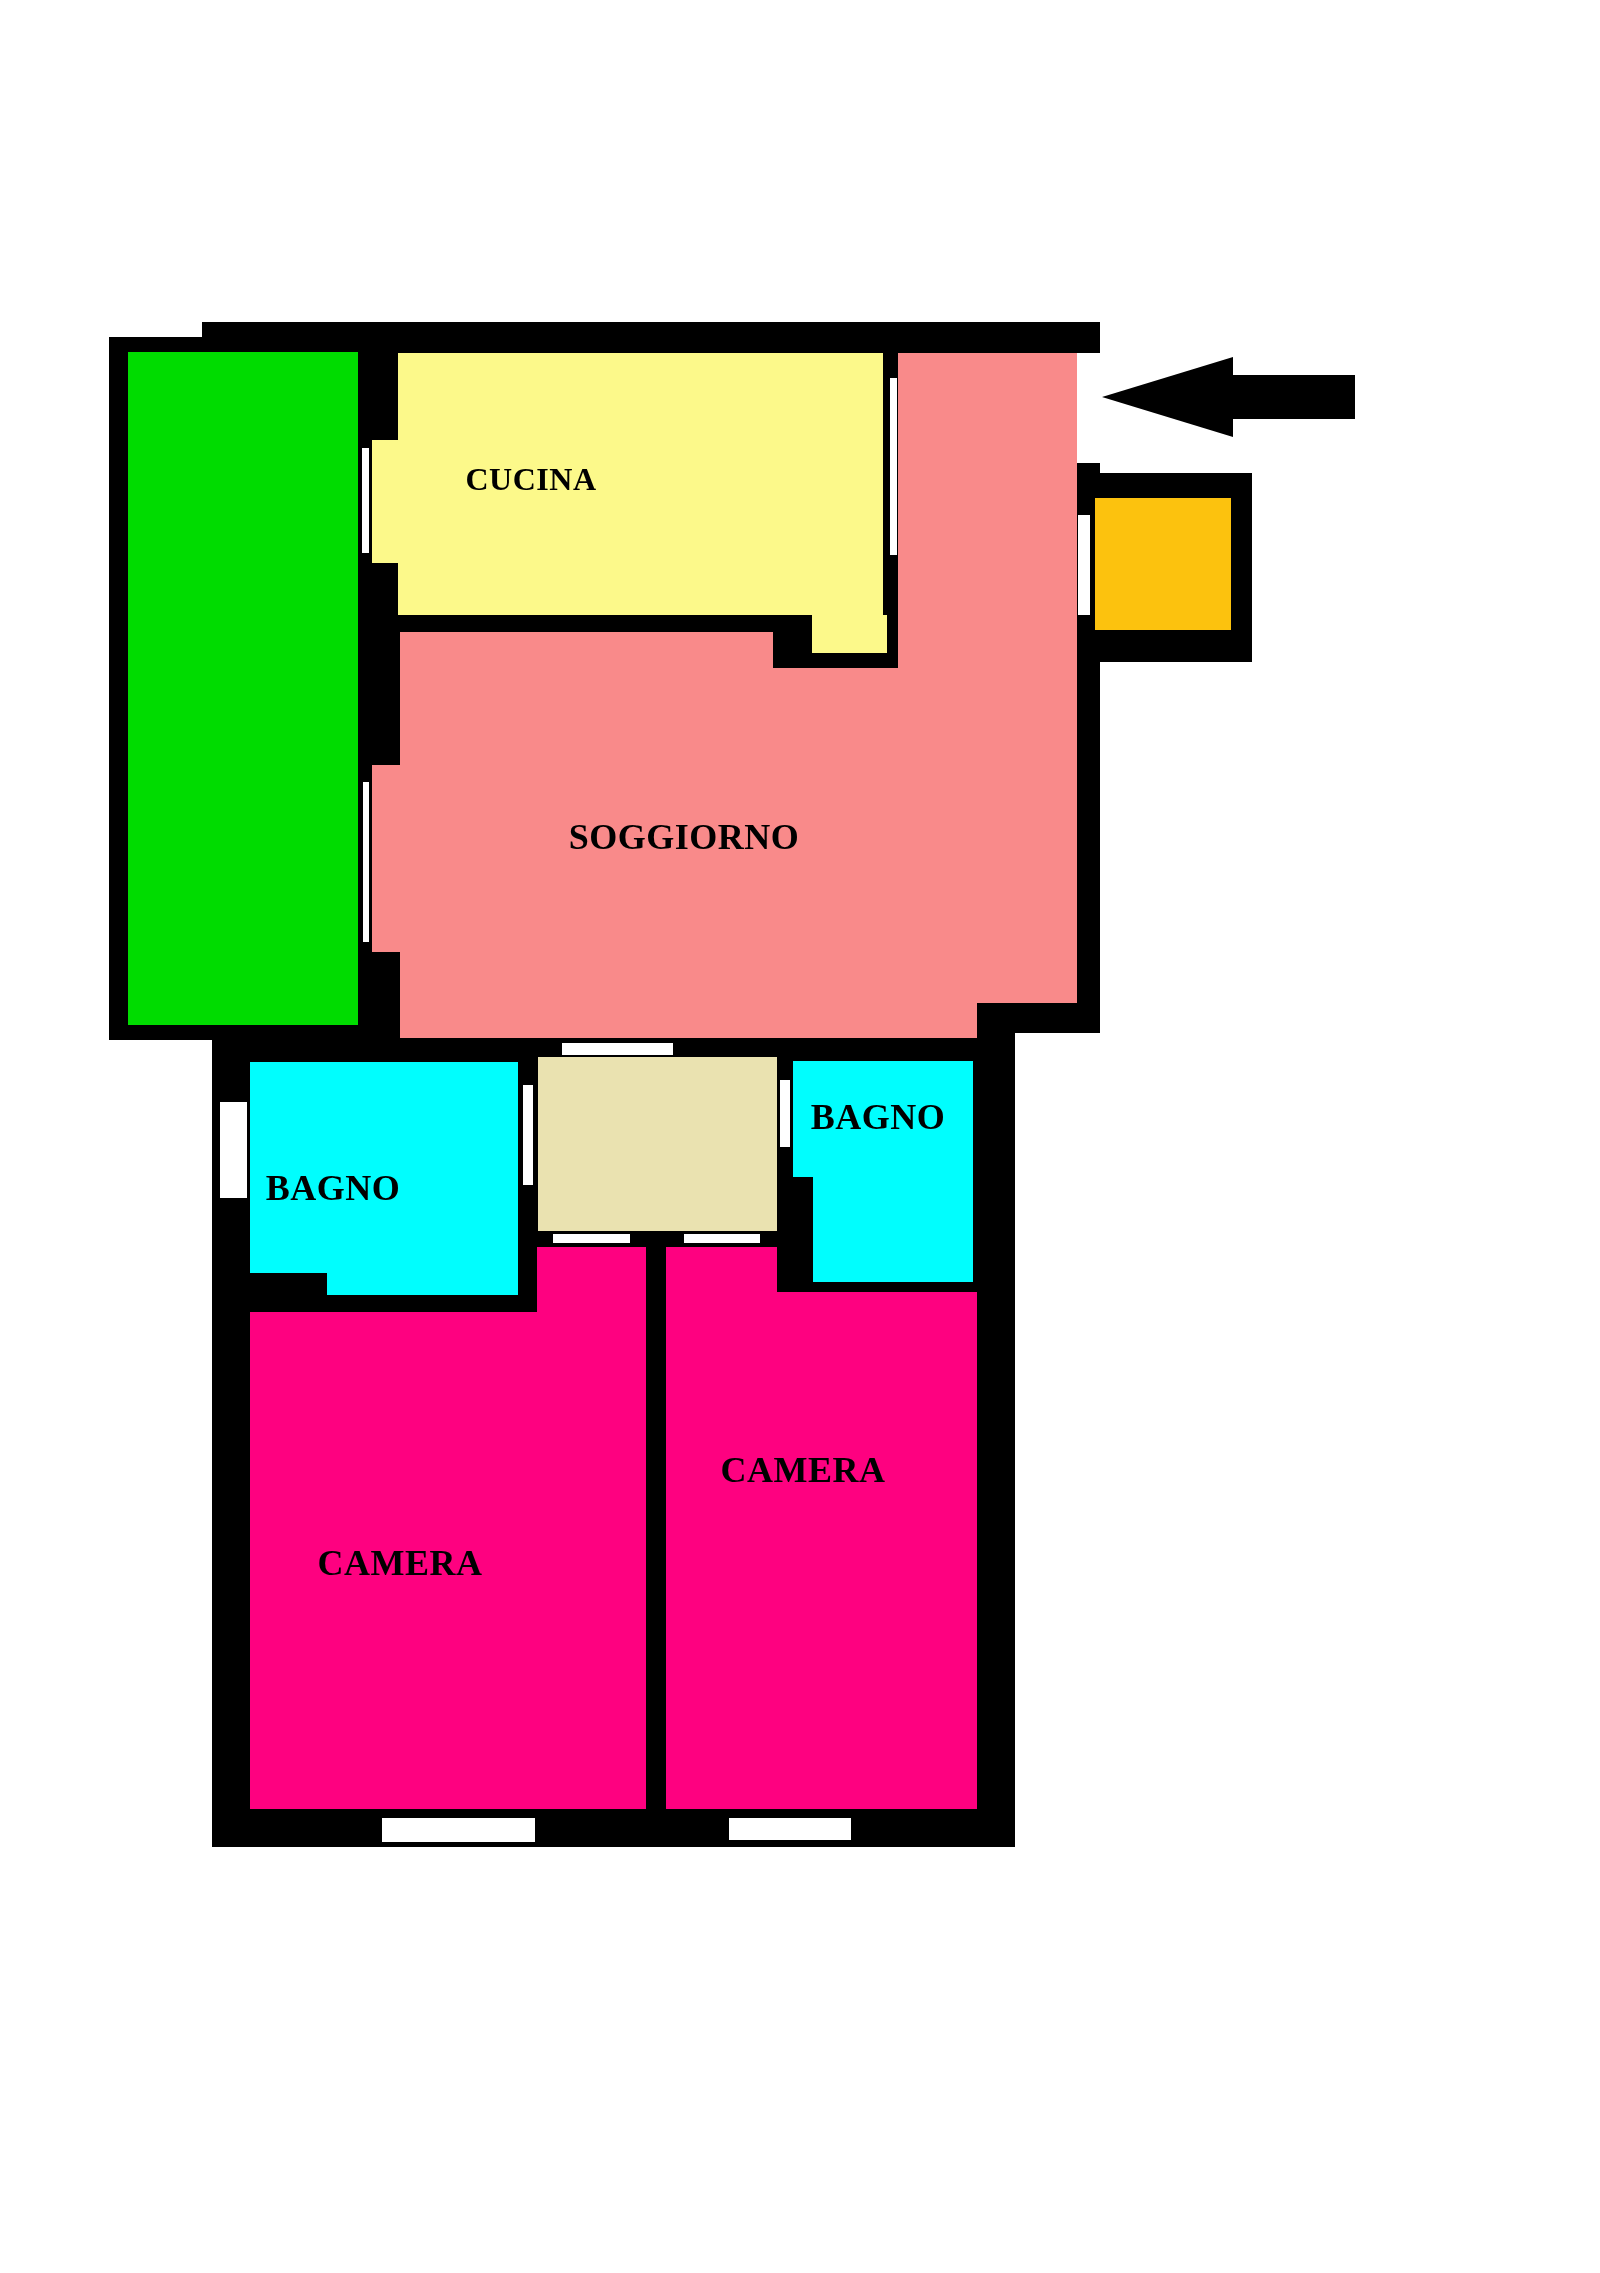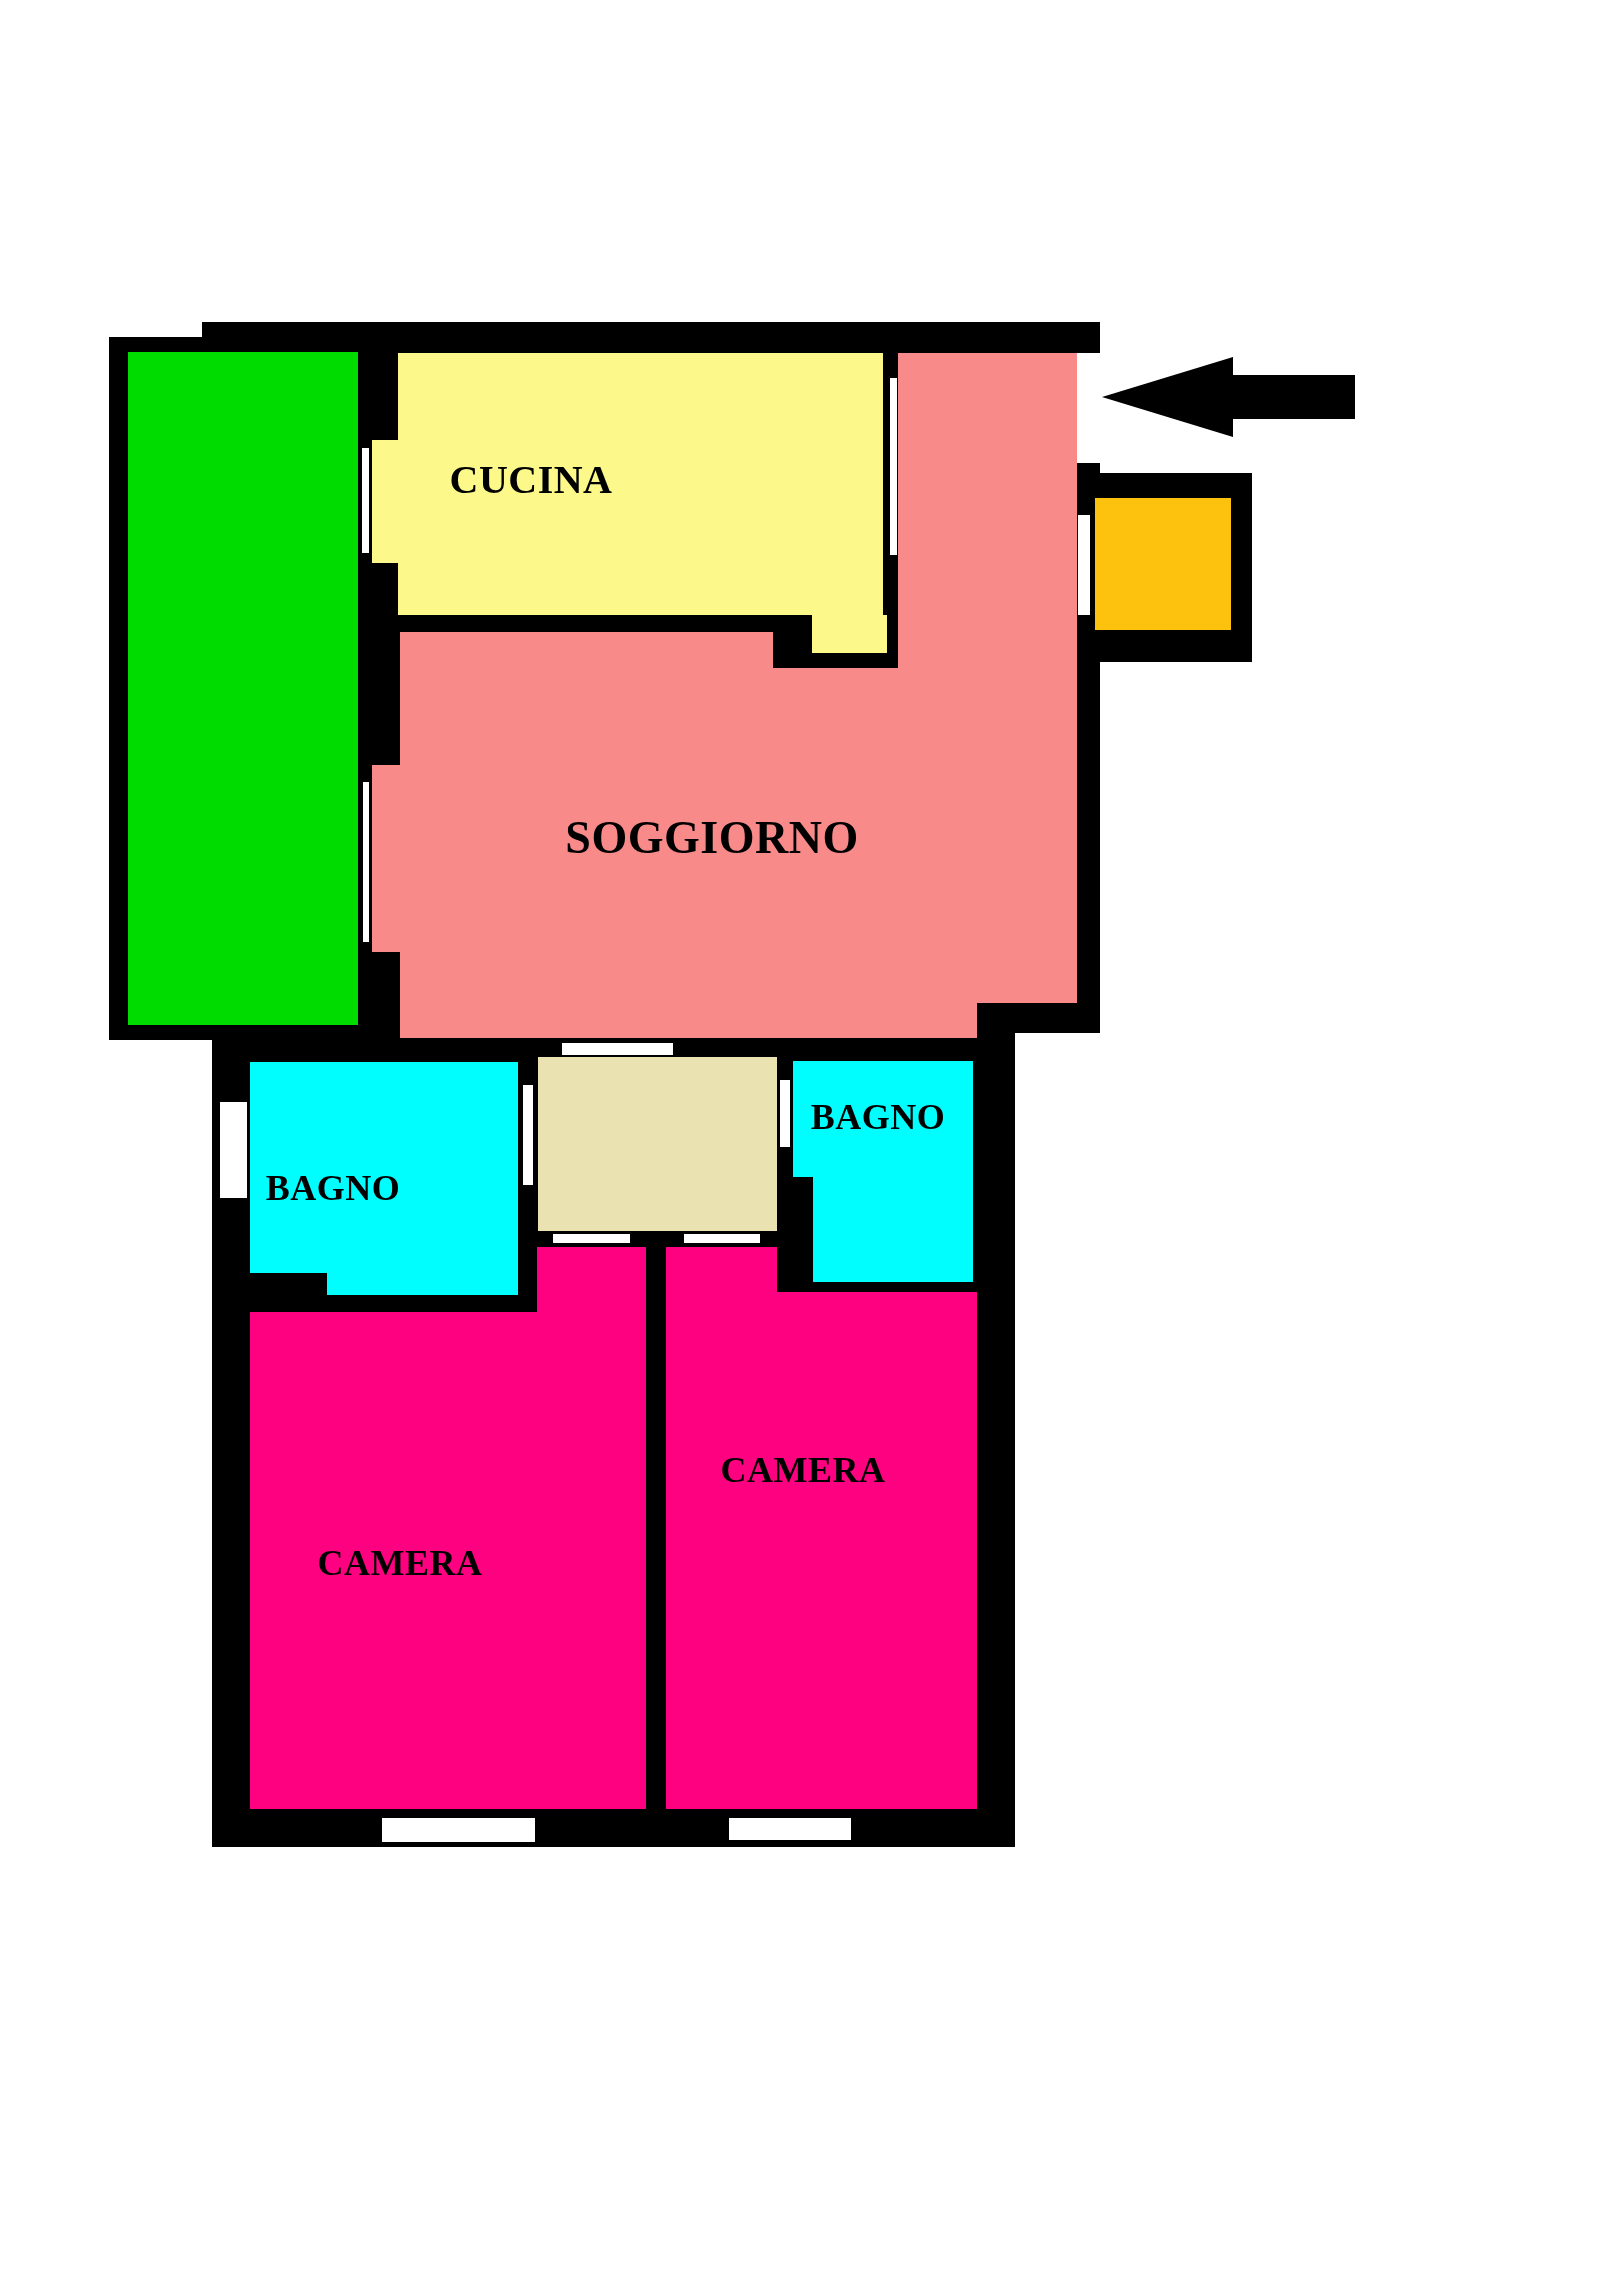--- a/index.html
+++ b/index.html
@@ -58,21 +58,21 @@
     <div class="rect" style="left: 1078px; top: 515px; width: 12px; height: 100px; background: rgb(255, 255, 255);"></div>
     <div class="rect" style="left: 363px; top: 782px; width: 6px; height: 160px; background: rgb(255, 255, 255);"></div>
     <div class="rect" style="left: 562px; top: 1043px; width: 111px; height: 12px; background: rgb(255, 255, 255);"></div>
     <div class="rect" style="left: 220px; top: 1102px; width: 27px; height: 96px; background: rgb(255, 255, 255);"></div>
     <div class="rect" style="left: 523px; top: 1085px; width: 10px; height: 100px; background: rgb(255, 255, 255);"></div>
     <div class="rect" style="left: 780px; top: 1080px; width: 10px; height: 67px; background: rgb(255, 255, 255);"></div>
     <div class="rect" style="left: 553px; top: 1234px; width: 77px; height: 9px; background: rgb(255, 255, 255);"></div>
     <div class="rect" style="left: 684px; top: 1234px; width: 76px; height: 9px; background: rgb(255, 255, 255);"></div>
     <div class="rect" style="left: 382px; top: 1818px; width: 153px; height: 24px; background: rgb(255, 255, 255);"></div>
     <div class="rect" style="left: 729px; top: 1818px; width: 122px; height: 22px; background: rgb(255, 255, 255);"></div>
-    <div class="room-label" style="left: 531px; top: 479px; font-size: 40px;">CUCINA</div>
-    <div class="room-label" style="left: 712px; top: 837px; font-size: 46px;">SOGGIORNO</div>
+    <div class="room-label" style="left: 531px; top: 479px; font-size: 32px;">CUCINA</div>
+    <div class="room-label" style="left: 684px; top: 837px; font-size: 36px;">SOGGIORNO</div>
     <div class="room-label" style="left: 333px; top: 1188px; font-size: 36px;">BAGNO</div>
     <div class="room-label" style="left: 878px; top: 1117px; font-size: 36px;">BAGNO</div>
     <div class="room-label" style="left: 400px; top: 1563px; font-size: 36px;">CAMERA</div>
     <div class="room-label" style="left: 803px; top: 1470px; font-size: 36px;">CAMERA</div>
     <div class="arrow-head" style="left: 1102px; top: 357px; border-top: 40px solid transparent; border-bottom: 40px solid transparent; border-right: 131px solid rgb(0, 0, 0);"></div>
     <div class="rect" style="left: 1233px; top: 375px; width: 122px; height: 44px; background: rgb(0, 0, 0);"></div>
   </div>
 
 </body></html>

